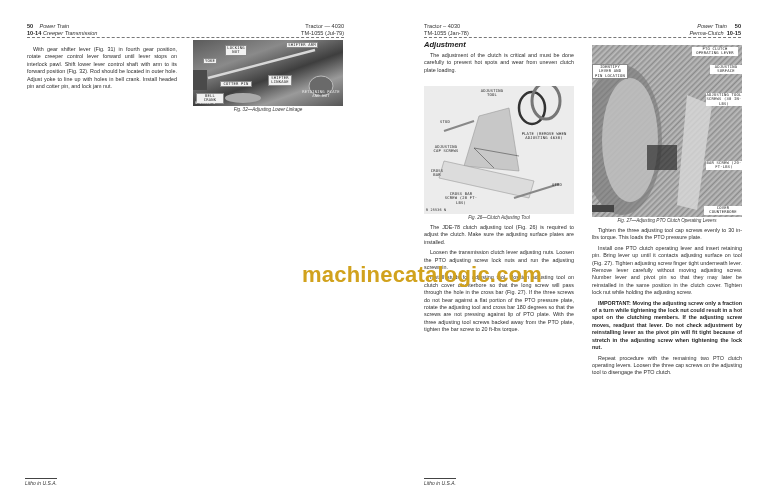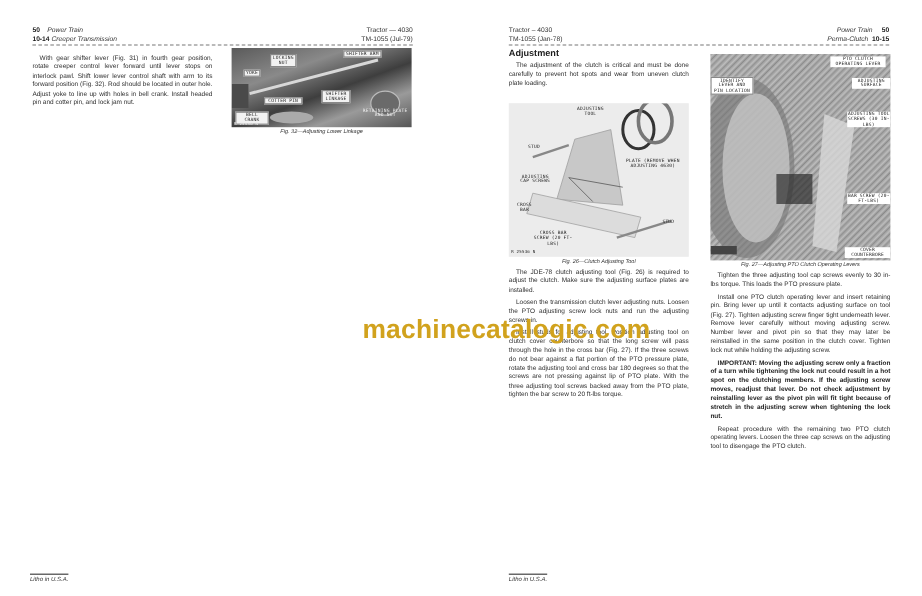--- a/index.html
+++ b/index.html
@@ -12,21 +12,21 @@
 
   .hdr { position: absolute; font-size: 5.6px; line-height: 6.6px; color: #333; }
   .hdr .num { font-weight: bold; font-style: normal; color: #222; }
   .hdr .it { font-style: italic; }
   .rule { position: absolute; height: 0; border-top: 1px dashed #777; }
 
   .body-text { position: absolute; font-size: 5.4px; line-height: 7.4px; text-align: justify; color: #2e2e2e; }
   .body-text p { text-indent: 6px; margin-bottom: 3px; }
   .body-text p.bold { font-weight: bold; color: #1e1e1e; }
 
-  .h-adjust { position: absolute; font-size: 7.6px; font-weight: bold; color: #1c1c1c; }
+  .h-adjust { position: absolute; font-size: 7.6px; font-weight: bold; color: #1c1c1c; font-style: italic; }
 
   .figure { position: absolute; overflow: hidden; }
   .caption { position: absolute; font-size: 4.6px; font-style: italic; color: #333; text-align: center; }
   .callout { position: absolute; font-family: "DejaVu Sans Mono", monospace; font-size: 3.8px; line-height: 4.4px; color: #222; text-align: center; letter-spacing: 0.2px; }
   .callout.boxed { background: #f2f2f2; border: 0.5px solid #888; padding: 0 1px; }
 
   .footer { position: absolute; font-size: 5px; font-style: italic; color: #333; border-top: 0.6px solid #444; padding-top: 1px; }
 
   .watermark { position: absolute; left: 262px; top: 262px; font-family: "Liberation Sans", sans-serif; font-weight: bold; font-size: 22px; color: #d1a21d; letter-spacing: 0.2px; white-space: nowrap; margin-left: 40px; }
 </style>

